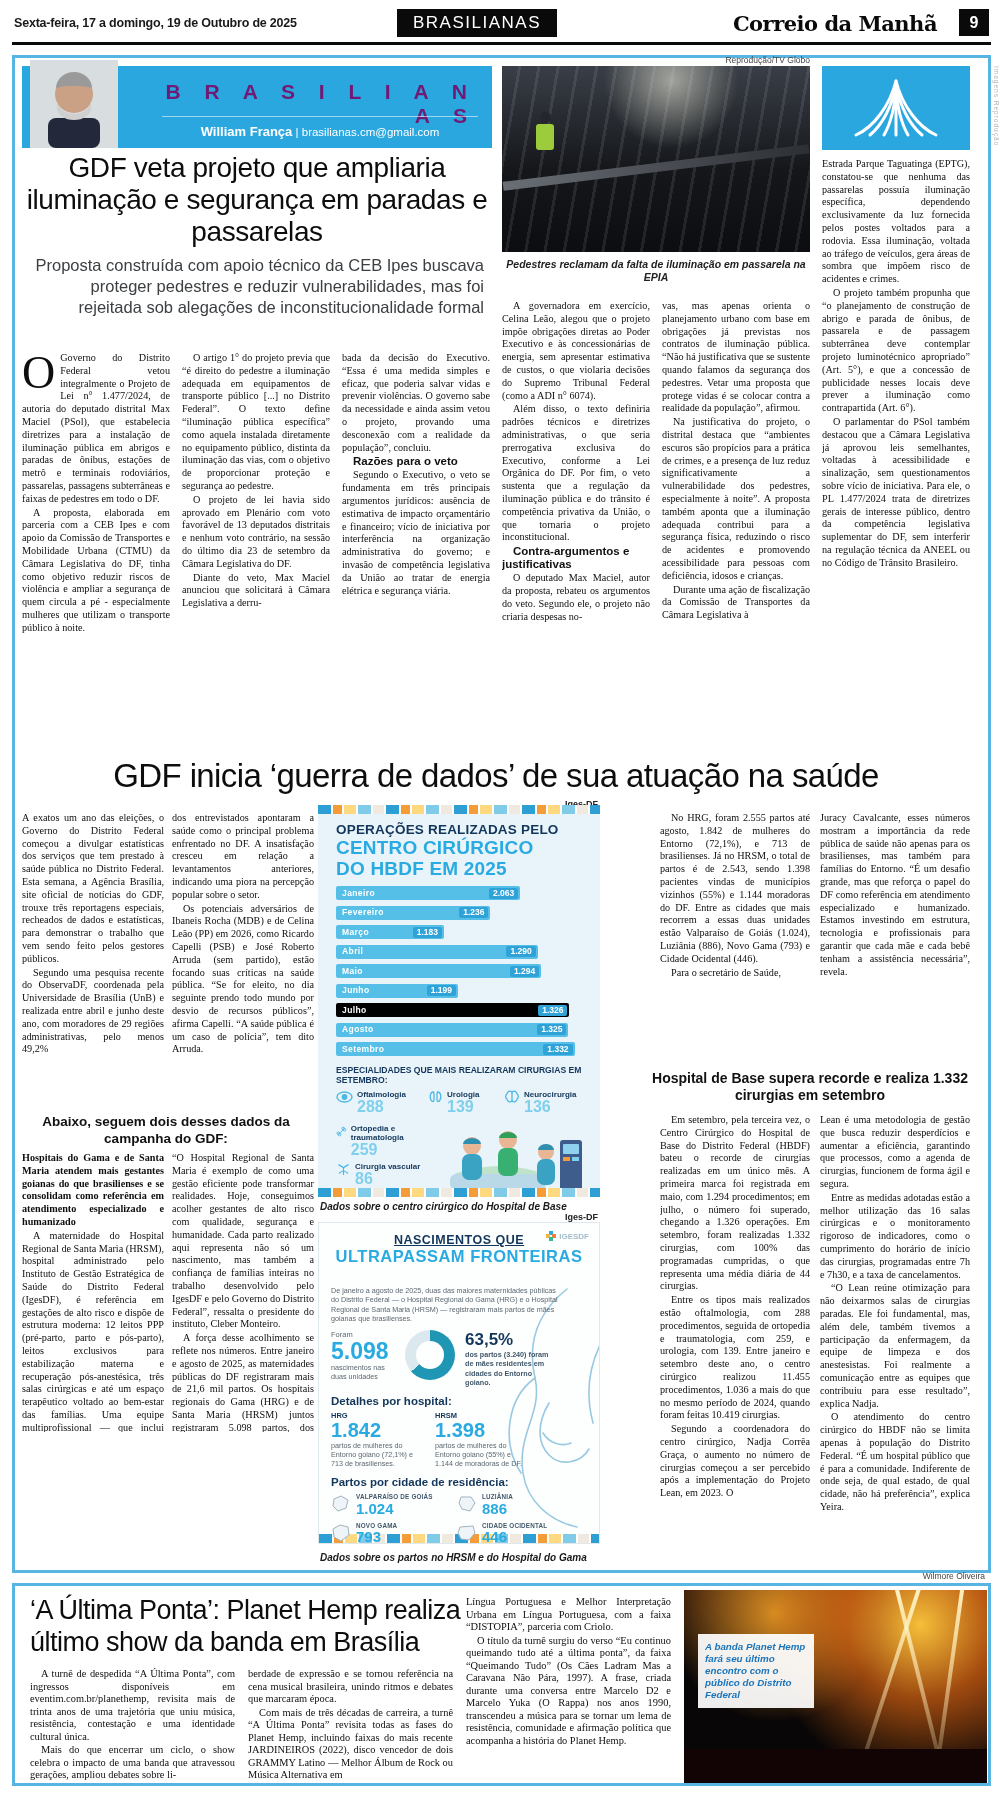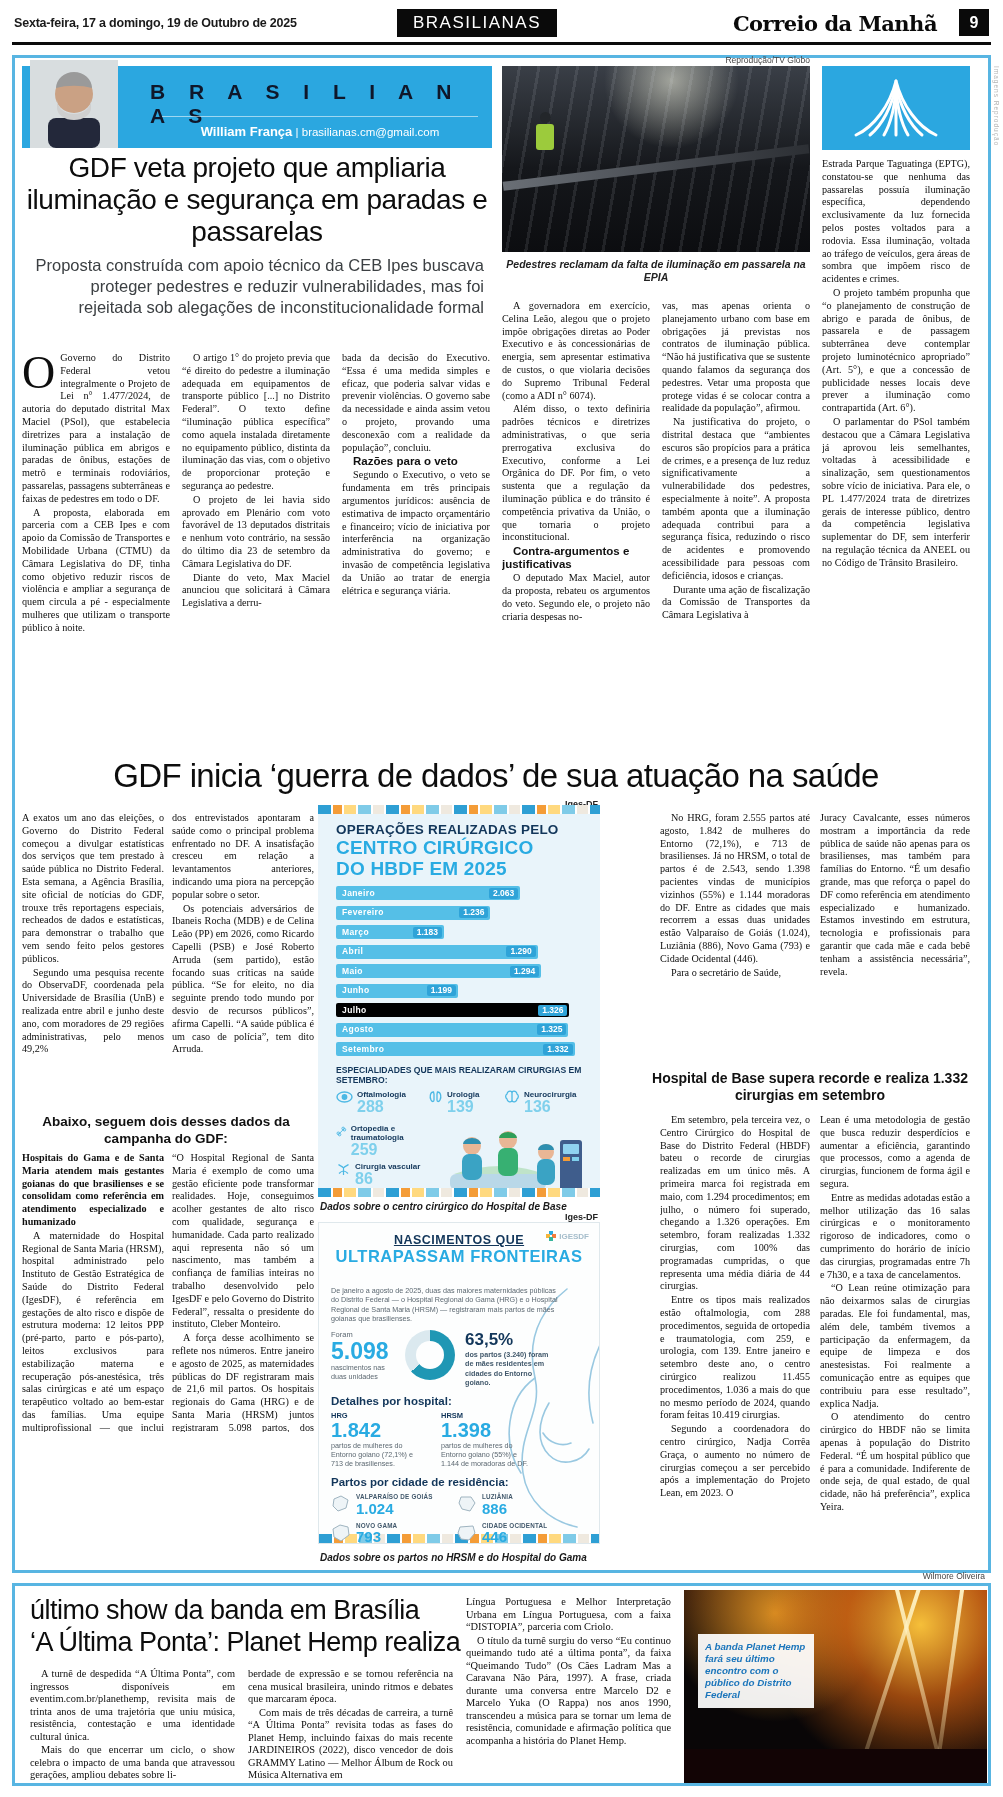--- a/index.html
+++ b/index.html
@@ -16,21 +16,21 @@
               text-align:center;font:700 16px/27px "Liberation Sans",sans-serif;}
   .toprule{position:absolute;left:12px;right:12px;top:42px;height:3px;background:#0a0a0a;}
 
   
   .frame1{position:absolute;left:12px;top:55px;width:979px;height:1518px;border:3px solid #58b5e2;}
   .frame2{position:absolute;left:12px;top:1583px;width:979px;height:203px;border:3px solid #58b5e2;}
 
   
   .banner{position:absolute;left:22px;top:66px;width:470px;height:82px;background:#2ba7e0;}
   .avatar{position:absolute;left:30px;top:60px;width:88px;height:88px;background:#d7dcdf;overflow:hidden;}
-  .banner-title{position:absolute;left:128px;right:16px;top:14px;text-align:left;color:#0f172a;
+  .banner-title{position:absolute;left:128px;right:16px;top:14px;text-align:right;color:#701a75;
                 font:600 21px "Liberation Sans",sans-serif;letter-spacing:9px;}
   .banner-byline{position:absolute;left:140px;right:14px;top:50px;border-top:1px solid rgba(255,255,255,.55);
                  padding-top:7px;text-align:center;color:#fff;font:400 11.5px "Liberation Sans",sans-serif;}
   .banner-byline b{font-weight:700;font-size:13px;}
 
   
   .credit1{position:absolute;left:560px;top:55px;width:250px;text-align:right;
            font:400 8.5px "Liberation Sans",sans-serif;color:#444;}
   .photo1{position:absolute;left:502px;top:66px;width:308px;height:186px;background:#15171b;overflow:hidden;}
   .photo1 .beams{position:absolute;inset:0;
@@ -120,21 +120,21 @@
   .nintro{margin-top:20px;font:400 7.2px/9.3px "Liberation Sans",sans-serif;color:#5b6770;width:230px;}
   .nstats{display:flex;gap:10px;margin-top:7px;align-items:flex-start;}
   .nforam{font:400 7.5px "Liberation Sans",sans-serif;color:#5b6770;}
   .nbig{font:800 23px/24px "Liberation Sans",sans-serif;color:#29abe2;}
   .nsmall{font:400 7.2px/9px "Liberation Sans",sans-serif;color:#5b6770;width:62px;}
   .donut{width:50px;height:50px;border-radius:50%;position:relative;flex:0 0 auto;}
   .donut::after{content:"";position:absolute;inset:11px;background:#fdfefe;border-radius:50%;}
   .npct{font:800 17px "Liberation Sans",sans-serif;color:#12365a;}
   .npcttext{font:700 7.2px/9.2px "Liberation Sans",sans-serif;color:#41586b;width:92px;}
   .ndet{margin-top:8px;font:800 11.5px "Liberation Sans",sans-serif;color:#12365a;}
-  .nhosp{display:flex;gap:18px;margin-top:4px;}
+  .nhosp{display:flex;gap:12px;margin-top:4px;}
   .nhosp .tag{font:800 7.5px "Liberation Sans",sans-serif;color:#12365a;}
   .nhosp .val{font:800 20px/21px "Liberation Sans",sans-serif;color:#29abe2;}
   .nhosp .desc{font:400 7.2px/9px "Liberation Sans",sans-serif;color:#5b6770;width:92px;}
   .ncities-title{margin-top:8px;font:800 11.5px "Liberation Sans",sans-serif;color:#12365a;}
   .ncities{display:grid;grid-template-columns:118px 118px;gap:6px 8px;margin-top:5px;width:244px;}
   .ncity{display:flex;gap:5px;align-items:center;}
   .ncity .cn{font:700 6.3px/7.5px "Liberation Sans",sans-serif;color:#41586b;letter-spacing:.2px;}
   .ncity .cv{font:800 15px/15px "Liberation Sans",sans-serif;color:#29abe2;}
   .pregnant{position:absolute;right:-8px;top:60px;z-index:1;opacity:.9;}
   .info2 .strip{position:absolute;left:0;right:0;bottom:0;}
@@ -527,22 +527,22 @@
                <div class="cv" data-interactable="false">446</div>
             </div>
         </div>
       </div>
     </div>
     <div class="strip" data-interactable="false"></div>
   </div>
   <div class="caption-info" style="left:320px;top:1552px;width:290px;" data-interactable="false">Dados sobre os partos no HRSM e do Hospital do Gama</div>
 
   <div class="h3" data-interactable="false">
+    <div data-interactable="false">‘A Última Ponta’: Planet Hemp realiza</div>
     <div data-interactable="false">último show da banda em Brasília</div>
-    <div data-interactable="false">‘A Última Ponta’: Planet Hemp realiza</div>
   </div>
   <div class="ncol a3c1" data-interactable="false">
     <p data-interactable="false">A turnê de despedida “A Última Ponta”, com ingressos disponíveis em eventim.com.br/planethemp, revisita mais de trinta anos de uma trajetória que uniu música, resistência, contestação e uma identidade cultural única.</p>
     <p data-interactable="false">Mais do que encerrar um ciclo, o show celebra o impacto de uma banda que atravessou gerações, ampliou debates sobre li-</p>
   </div>
   <div class="ncol a3c2" data-interactable="false">
     <p class="noind" data-interactable="false">berdade de expressão e se tornou referência na cena musical brasileira, unindo ritmos e debates que marcaram época.</p>
     <p data-interactable="false">Com mais de três décadas de carreira, a turnê “A Última Ponta” revisita todas as fases do Planet Hemp, incluindo faixas do mais recente JARDINEIROS (2022), disco vencedor de dois GRAMMY Latino — Melhor Álbum de Rock ou Música Alternativa em</p>
   </div>
   <div class="ncol a3c3" data-interactable="false">

